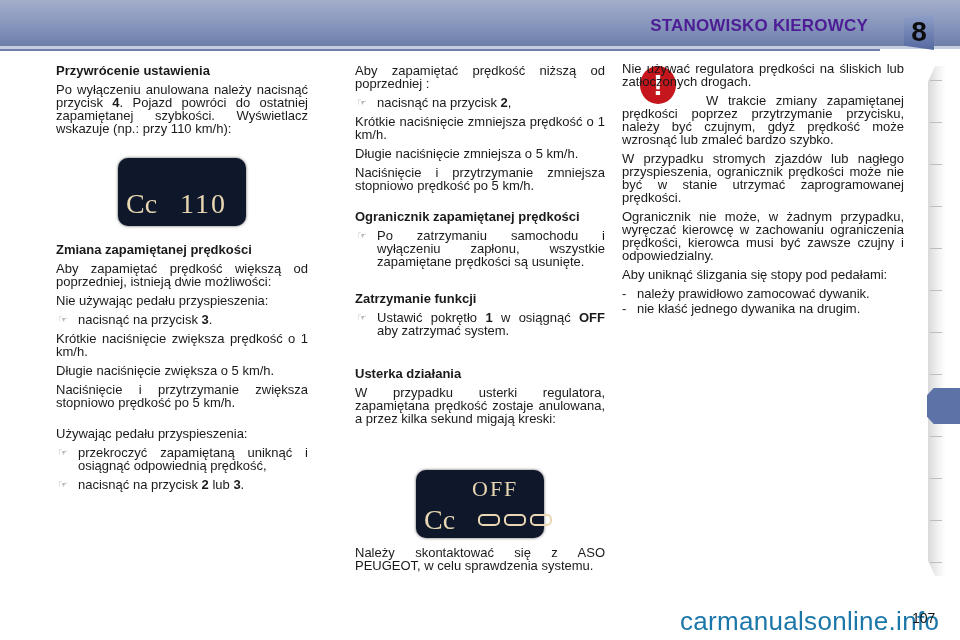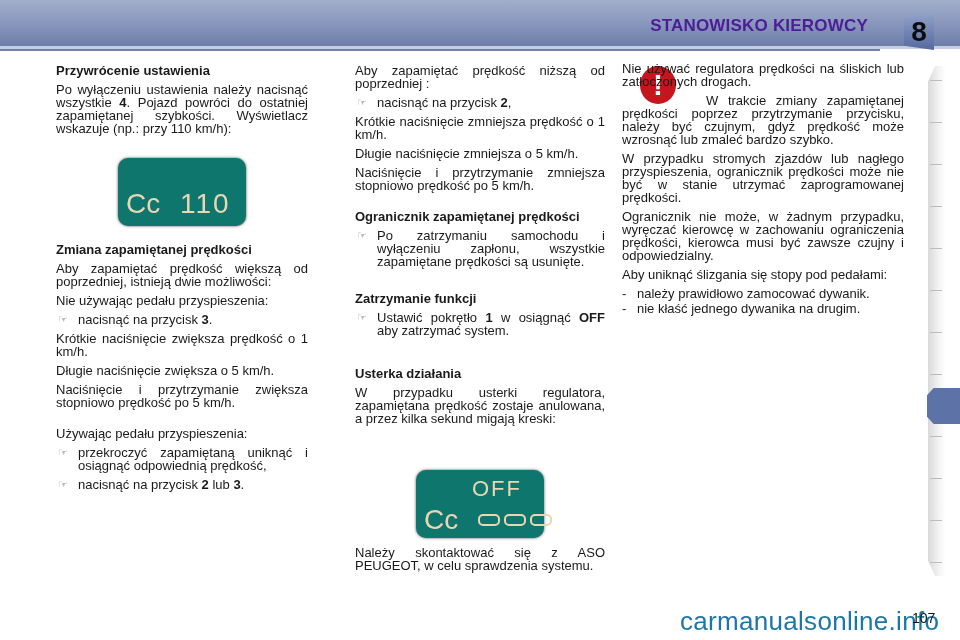--- a/index.html
+++ b/index.html
@@ -15,21 +15,21 @@
                 background:linear-gradient(180deg,#8fa0c8,#5569a0); clip-path:polygon(0 12%,100% 0,100% 100%,0 88%);
                 display:flex; align-items:center; justify-content:center; font-size:28px; font-weight:bold; color:#0d0d0d; }
   .col { position:absolute; font-size:13px; line-height:13px; }
   .col p { margin:0 0 6px 0; text-align:justify; }
   .col h3 { margin:0 0 6px 0; font-size:13px; font-weight:bold; }
   .bullet { display:flex; margin:0 0 6px 0; }
   .bullet .b-icon { width:20px; flex:0 0 20px; color:#7a7a7a; font-size:11px; padding-left:2px; }
   .bullet .b-text { flex:1; text-align:justify; }
   .dash { display:flex; margin:0 0 2px 0; }
   .dash .d { width:15px; flex:0 0 15px; }
-  .lcd { background:#0f766e; border-radius:10px; color:#e8d7b2; font-family:Liberation Sans, sans-serif;
+  .lcd { background:#0f172a; border-radius:10px; color:#e8d7b2; font-family:Liberation Serif, serif;
          position:absolute; box-shadow:0 0 3px #555; }
   .warn-icon { position:absolute; left:640px; top:66px; width:36px; height:38px; border-radius:50%; background:#c4161c;
                display:flex; align-items:center; justify-content:center; color:#fff; font-weight:bold; font-size:30px; }
   .side-rail { position:absolute; left:928px; top:66px; width:18px; height:510px;
                background:linear-gradient(90deg,#d9d9d9,#f3f3f3 60%,#ffffff);
                clip-path:polygon(0 3%,40% 0,100% 0,100% 100%,40% 100%,0 97%); }
   .rail-tick { position:absolute; left:930px; width:12px; height:1px; background:#bdbdbd; }
   .rail-tab { position:absolute; left:927px; top:388px; width:33px; height:36px; background:#5d72a6;
               clip-path:polygon(0 20%,20% 0,100% 0,100% 100%,20% 100%,0 80%); }
   .page-num { position:absolute; left:912px; top:610px; font-size:14px; color:#111; }
@@ -41,21 +41,21 @@
 <div class="header"></div>
 <div class="header-line"></div>
 <div class="header-line2"></div>
 <div class="header-title">STANOWISKO KIEROWCY</div>
 <div class="chap-badge">
     <span>8</span>
   </div>
 
 <div class="col" style="left:56px; top:64px; width:252px;">
   <h3>Przywrócenie ustawienia</h3>
-  <p><span>Po wyłączeniu ustawienia należy nacisnąć wszystkie </span><b>4</b><span>. Pojazd powróci do ostatniej zapamiętanej szybkości. Wyświetlacz wskazuje (np.: przy 110 km/h):</span></p>
+  <p><span>Po wyłączeniu anulowana należy nacisnąć przycisk </span><b>4</b><span>. Pojazd powróci do ostatniej zapamiętanej szybkości. Wyświetlacz wskazuje (np.: przy 110 km/h):</span></p>
 </div>
 
 <div class="lcd" style="left:118px; top:158px; width:128px; height:68px;">
   <span style="position:absolute; left:8px; top:30px; font-size:28px;">Cc</span>
   <span style="position:absolute; left:62px; top:30px; font-size:28px; letter-spacing:2px;">110</span>
 </div>
 
 <div class="col" style="left:56px; top:243px; width:252px;">
   <h3>Zmiana zapamiętanej prędkości</h3>
   <p>Aby zapamiętać prędkość większą od poprzedniej, istnieją dwie możliwości:</p>

